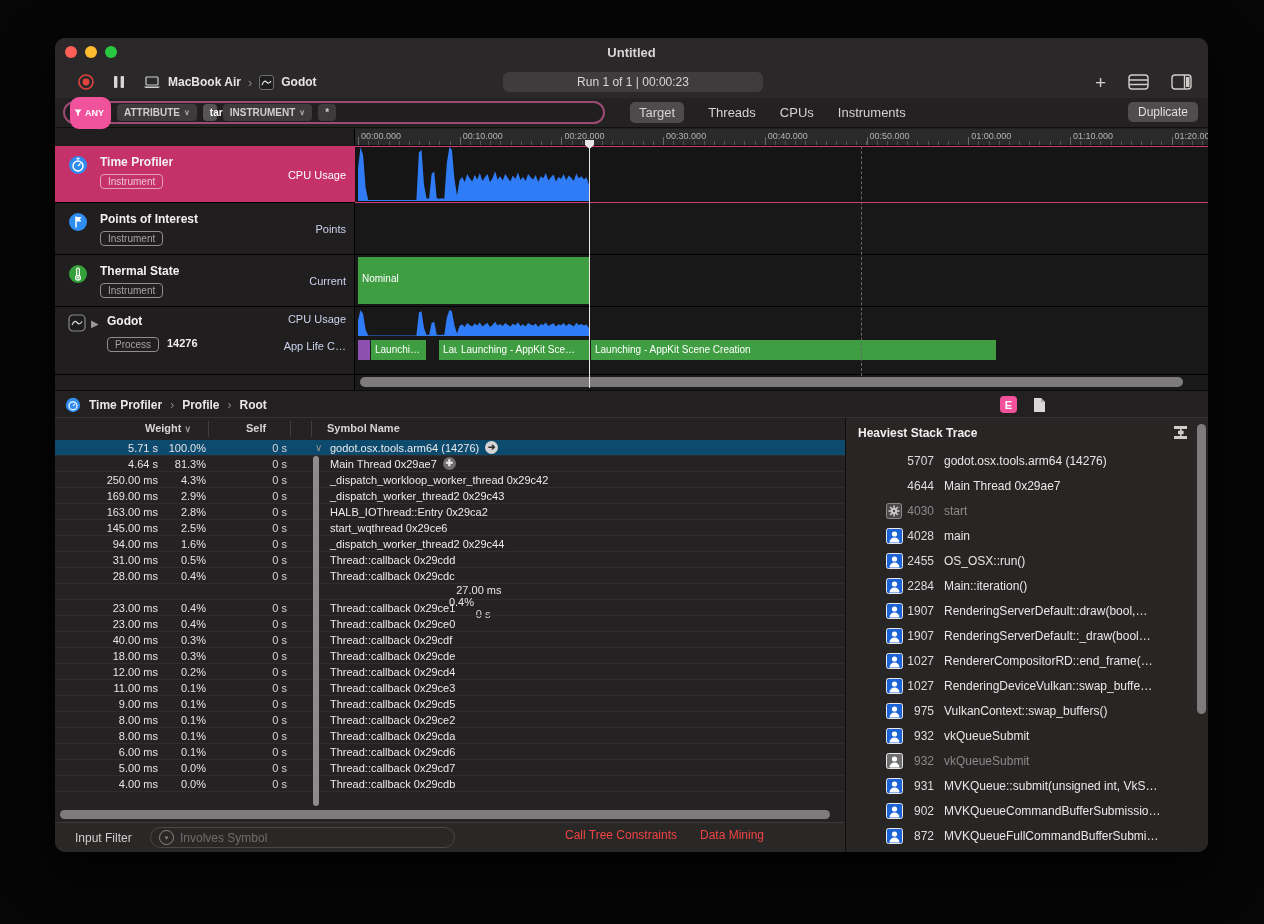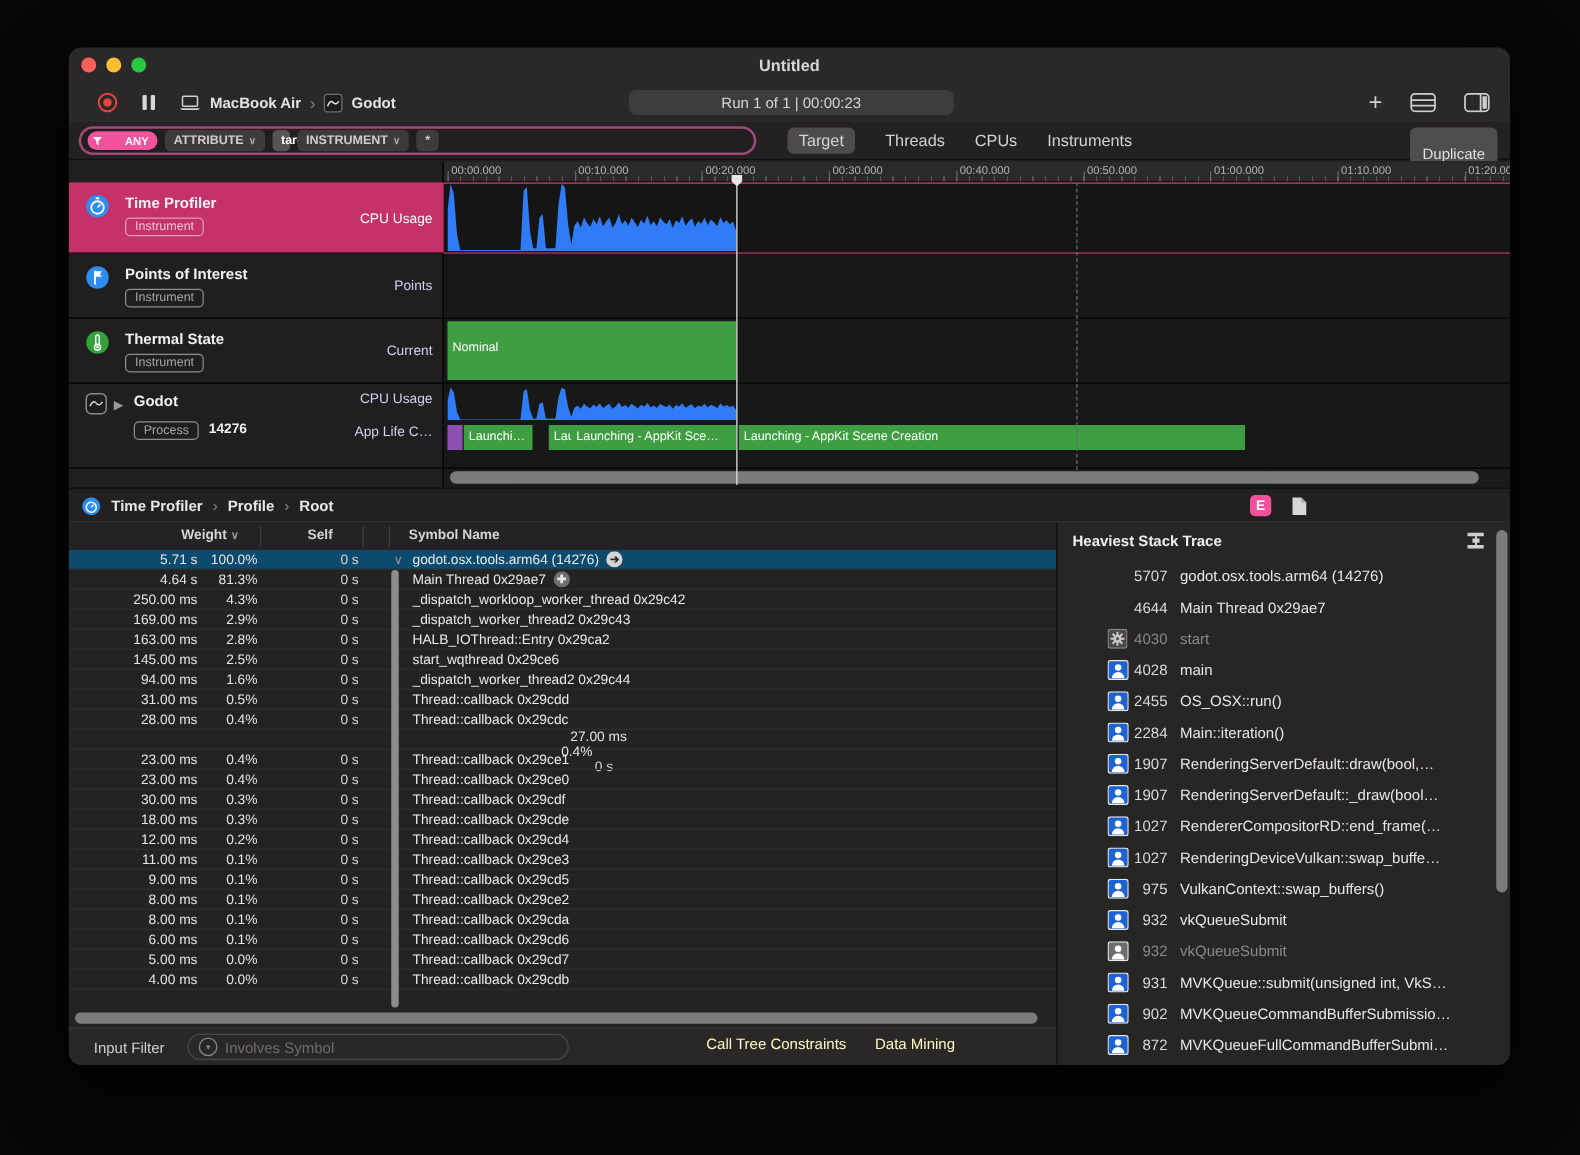--- a/index.html
+++ b/index.html
@@ -24,31 +24,31 @@
   .runpill { position:absolute; left:448px; top:6px; width:260px; height:20px; background:#3f3c3d;
              border-radius:6px; text-align:center; line-height:20px; font-size:12px; color:#d8d6d6; }
   .tb-right { position:absolute; right:16px; top:0; height:32px; display:flex; align-items:center; gap:22px; }
   .plusbtn { font-size:19px; color:#d0cecd; line-height:1; }
 
   
   .filterrow { position:absolute; left:0; top:60px; width:100%; height:30px; background:#242122;
                border-bottom:1px solid #111010; }
   .filterfield { position:absolute; left:8px; top:3px; width:542px; height:23px; border-radius:12px;
                  border:2px solid #9d4a76; background:#211e1f; display:flex; align-items:center; gap:6px; padding:0 5px; }
-  .anypill { background:#f0529c; color:#fff; border-radius:9px; height:15px; padding:0 7px 0 4px;
-             font-size:9px; font-weight:bold; display:flex; align-items:center; gap:18px; }
+  .anypill { background:#f0529c; color:#fff; border-radius:9px; height:32px; padding:0 7px 0 4px;
+             font-size:9px; font-weight:bold; display:flex; align-items:center; gap:3px; }
   .token { background:#3e3b3c; color:#d0cecd; border-radius:4px; height:17px; padding:0 7px;
            font-size:10px; font-weight:bold; display:flex; align-items:center; gap:4px; }
   .token.light { background:#575455; color:#fff; }
   .tok-chev { font-size:8px; color:#a8a6a6; }
   .tabs { position:absolute; left:575px; top:0; height:29px; display:flex; align-items:center; gap:24px;
           font-size:13px; color:#d4d2d2; }
   .tab-chip { background:#4e4b4c; border-radius:5px; padding:3px 9px; }
   .dupbtn { position:absolute; right:10px; top:4px; background:#504d4e; border-radius:5px;
-            padding:14px 10px; font-size:12px; color:#e0dede; }
+            padding:3px 10px; font-size:12px; color:#e0dede; }
 
   
   .timeline { position:absolute; left:0; top:91px; width:100%; height:261px; background:#1b1a1a; }
   .tracklist { position:absolute; left:0; top:0; width:300px; height:261px; background:#201e1e;
                border-right:1px solid #000; }
   .trow { position:absolute; left:0; width:300px; border-bottom:1px solid #000; }
   .trow.sel { background:#c5326a; }
   .ticon { position:absolute; left:13px; top:9px; }
   .tname { position:absolute; left:45px; top:9px; font-weight:bold; font-size:12px; color:#f2f0f0; }
   .tbadge { position:absolute; left:45px; top:28px; border:1px solid #8f8d8d; color:#a5a3a3;
@@ -121,21 +121,21 @@
   
   .bottombar { position:absolute; left:0; top:784px; width:790px; height:30px; background:#2a2727;
                border-top:1px solid #3b3839; }
   .bb-label { position:absolute; left:20px; top:8px; font-size:12px; color:#cfcdcd; }
   .bb-input { position:absolute; left:95px; top:4px; width:305px; height:21px; border-radius:11px;
               border:1px solid #4a4747; background:transparent; display:flex; align-items:center; gap:6px; padding:0 8px; }
   .bb-input input { background:transparent; border:none; outline:none; color:#bdbbbb; font-size:12px; width:220px; }
   .bb-input input::placeholder { color:#6f6c6c; }
   .fcircle { width:15px; height:15px; border-radius:50%; border:1px solid #8a8888; color:#8a8888;
              font-size:7px; display:flex; align-items:center; justify-content:center; gap:1px; }
-  .bb-btn { position:absolute; top:5px; font-size:12px; color:#fef9c3; }
+  .bb-btn { position:absolute; top:5px; font-size:12px; color:#ef4444; }
   .bb-btn.pink { color:#ff4f9e; border:1px solid #ff4f9e; border-radius:6px; padding:2px 9px; top:3px; font-weight:bold;}
   svg { display:block; }
 </style>
 </head>
 <body>
 
 <div class="canvas">
  <div class="window">
 
   <div class="titlebar">
@@ -491,21 +491,21 @@
             <span class="c-time">23.00 ms</span>
             <span class="c-pct">0.4%</span>
             <span class="c-self">0 s</span>
             <span class="c-gap"></span>
             <span class="c-sym">
               <span class="dis">›</span>
               <span>Thread::callback  0x29ce0</span>
             </span>
           </div>
           <div class="r" style="top: 192px;">
-            <span class="c-time">30.00 ms</span>
+            <span class="c-time">40.00 ms</span>
             <span class="c-pct">0.3%</span>
             <span class="c-self">0 s</span>
             <span class="c-gap"></span>
             <span class="c-sym">
               <span class="dis">›</span>
               <span>Thread::callback  0x29cdf</span>
             </span>
           </div>
           <div class="r" style="top: 208px;">
             <span class="c-time">18.00 ms</span>

